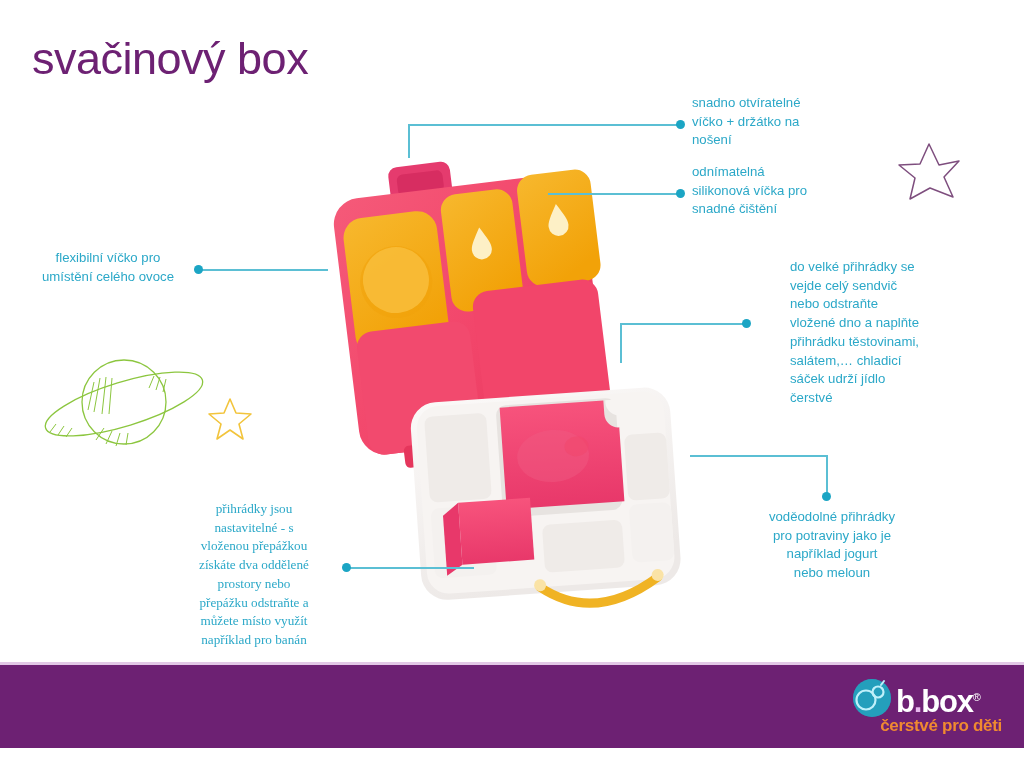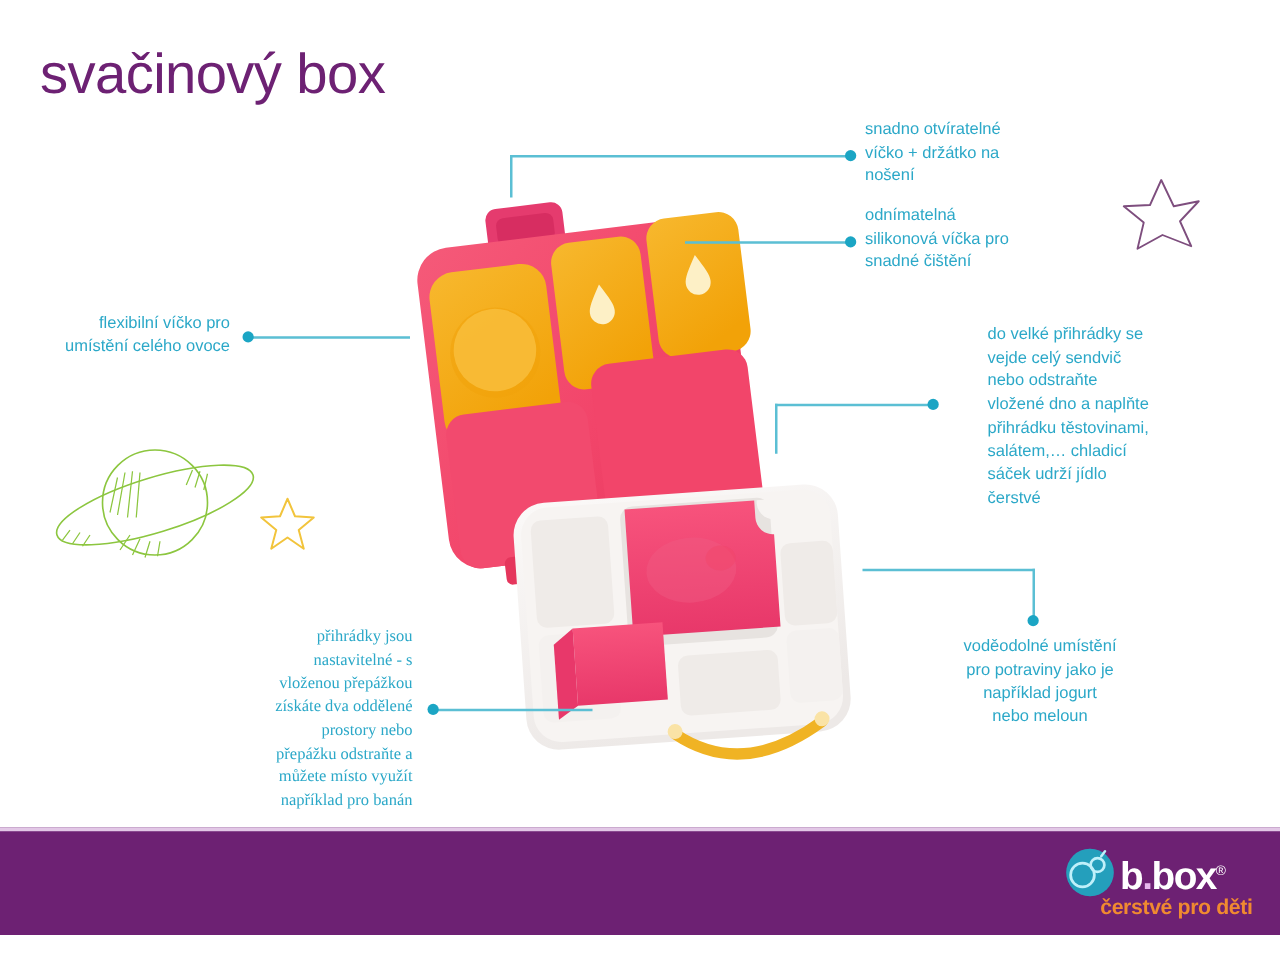--- a/index.html
+++ b/index.html
@@ -33,21 +33,21 @@
 
   
   .annot {
     position: absolute;
     color: #2BA8C8;
     font-size: 13.2px;
     line-height: 1.42;
     white-space: pre-line;
   }
   .annot.left-al  { text-align: left; }
-  .annot.right-al { text-align: right; }
+  .annot.right-al { text-align: center; }
   .annot.center-al{ text-align: center; }
 
   
   .lead-h, .lead-v {
     position: absolute;
     background: #5BBFD4;
   }
   .lead-h { height: 1.6px; }
   .lead-v { width: 1.6px; }
   .dot {
@@ -251,21 +251,21 @@
 
   <div class="annot left-al" style="left:746px; top:258px; width:162px;margin-left:44px;">do velké přihrádky se
 vejde celý sendvič
 nebo odstraňte
 vložené dno a naplňte
 přihrádku těstovinami,
 salátem,… chladicí
 sáček udrží jídlo
 čerstvé</div>
 
-  <div class="annot center-al" style="left:742px; top:508px; width:180px;">voděodolné umístění
+  <div class="annot center-al" style="left:742px; top:508px; width:180px;">voděodolné přihrádky
 pro potraviny jako je
 například jogurt
 nebo meloun</div>
 
   <div class="annot right-al" style="left:178px; top:500px; width:152px;font-family:Liberation Serif, serif;">přihrádky jsou
 nastavitelné - s
 vloženou přepážkou
 získáte dva oddělené
 prostory nebo
 přepážku odstraňte a

